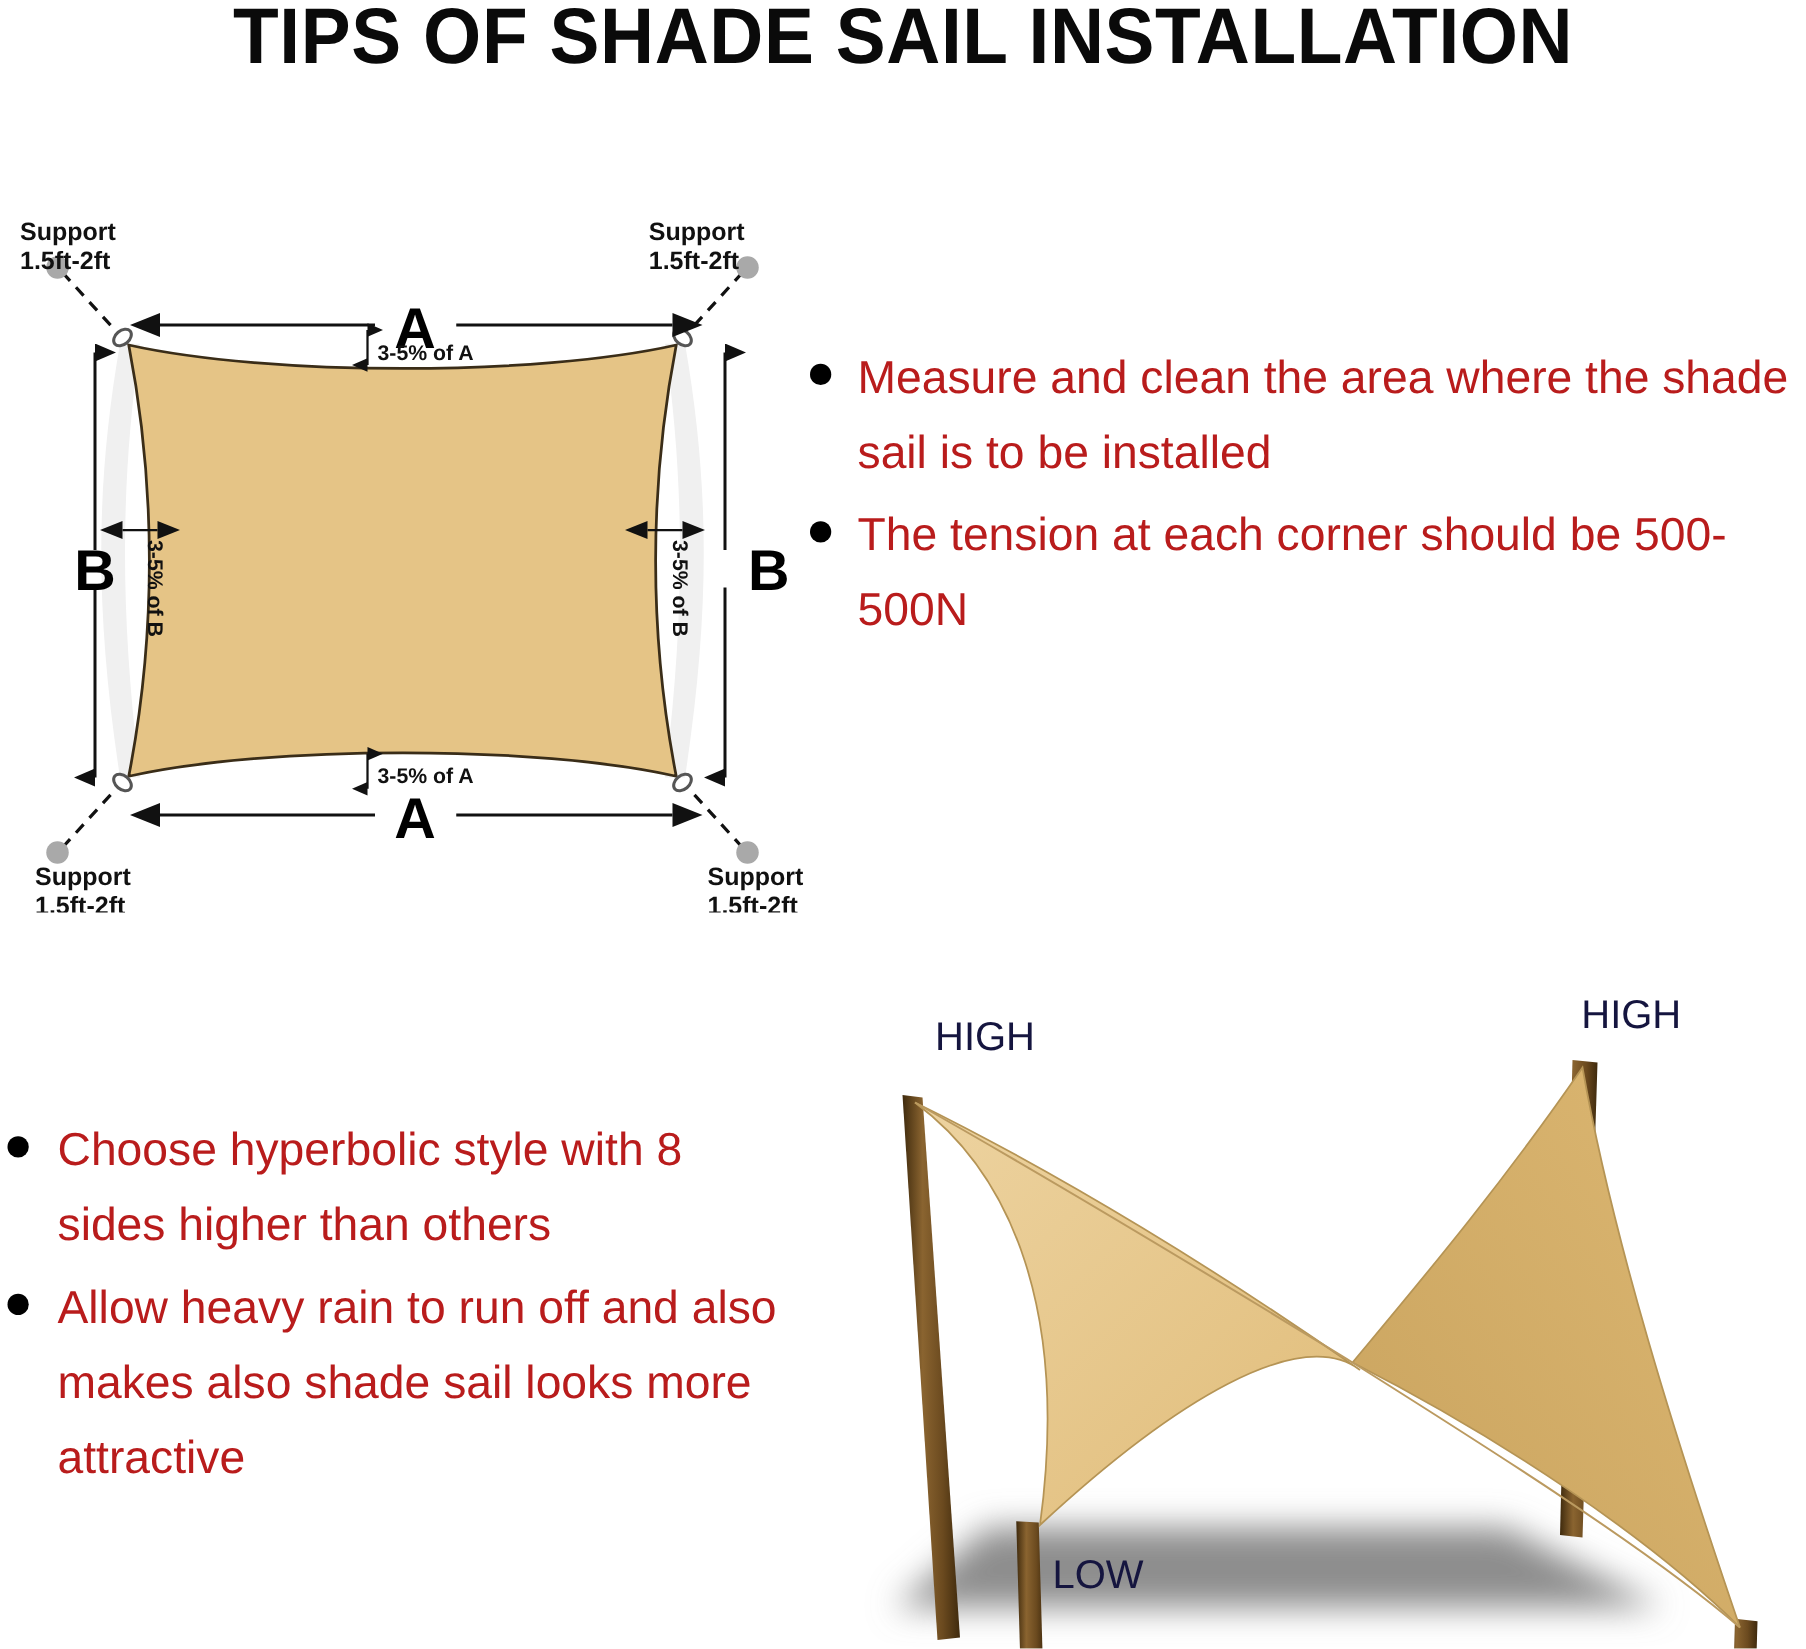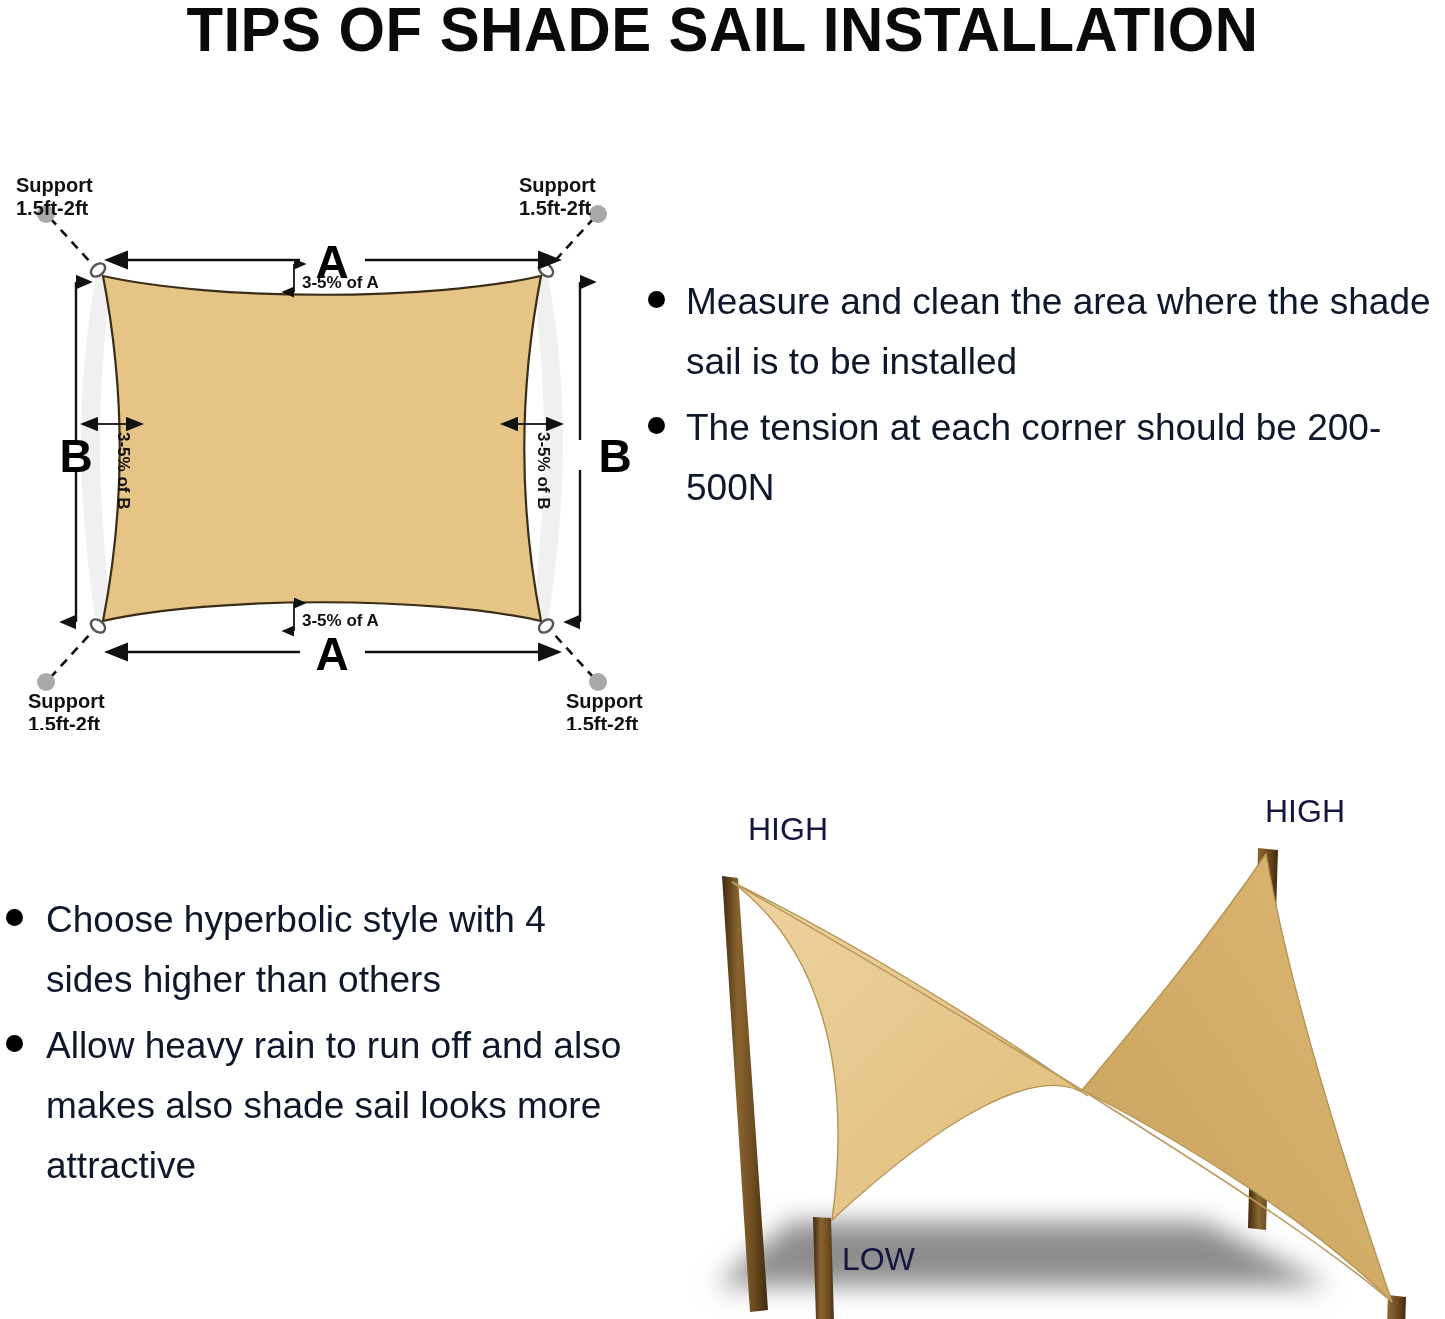--- a/index.html
+++ b/index.html
@@ -45,21 +45,21 @@
   .bullet-list {
     position: absolute;
     list-style: none;
     margin: 0;
     padding: 0;
   }
   .bullet-list li {
     position: relative;
     padding-left: 46px;
     margin-bottom: 10px;
-    color: #0f172a;
+    color: #b91c1c;
     font-family: "Liberation Sans", sans-serif;
   }
   .bullet-list li::before {
     content: "";
     position: absolute;
     left: 8px;
     width: 17px;
     height: 17px;
     border-radius: 50%;
     background: #000000;
@@ -194,25 +194,25 @@
     </g>
 
     <g>
       <line x1="518" y1="264" x2="546" y2="264" stroke="#111" stroke-width="1.8" marker-start="url(#arrL)" marker-end="url(#arrR)"></line>
       <text x="0" y="0" class="svg-label" font-size="17" font-weight="bold" fill="#111" transform="translate(538,272) rotate(90)">3-5% of B</text>
     </g>
   </svg>
 
   <ul class="bullet-list" id="tips-right">
     <li>Measure and clean the area where the shade sail is to be installed</li>
-    <li>The tension at each corner should be 200-500N</li>
+    <li>The tension at each corner should be 500-500N</li>
   </ul>
 
   <ul class="bullet-list" id="tips-left">
-    <li>Choose hyperbolic style with 4 sides higher than others</li>
+    <li>Choose hyperbolic style with 8 sides higher than others</li>
     <li>Allow heavy rain to run off and also makes also shade sail looks more attractive</li>
   </ul>
 
   <svg class="panel" id="sail-3d" style="left:680px; top:790px;" width="765" height="529" viewBox="0 0 765 529">
 
     <defs>
       <linearGradient id="poleGrad" x1="0" y1="0" x2="1" y2="0">
         <stop offset="0%" stop-color="#3f2a0d"></stop>
         <stop offset="35%" stop-color="#8a6430"></stop>
         <stop offset="70%" stop-color="#6B4A1F"></stop>

